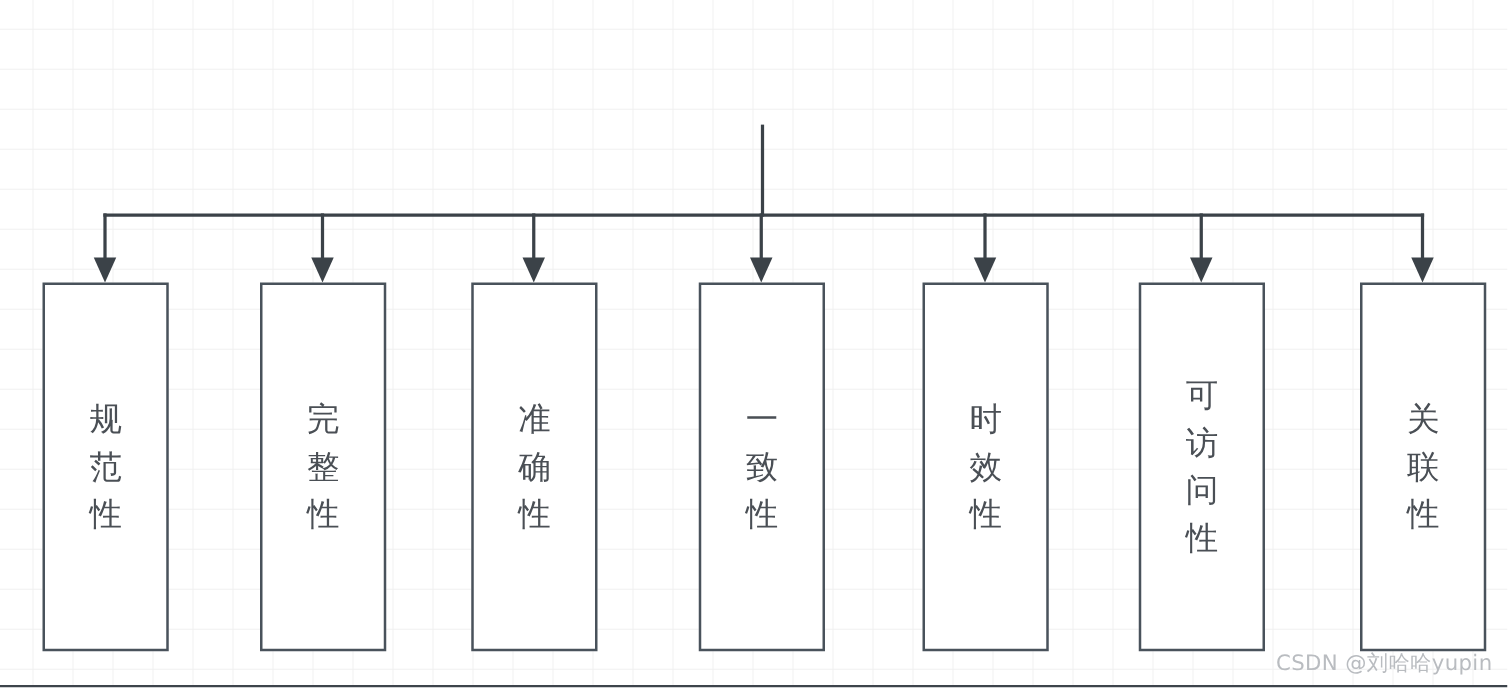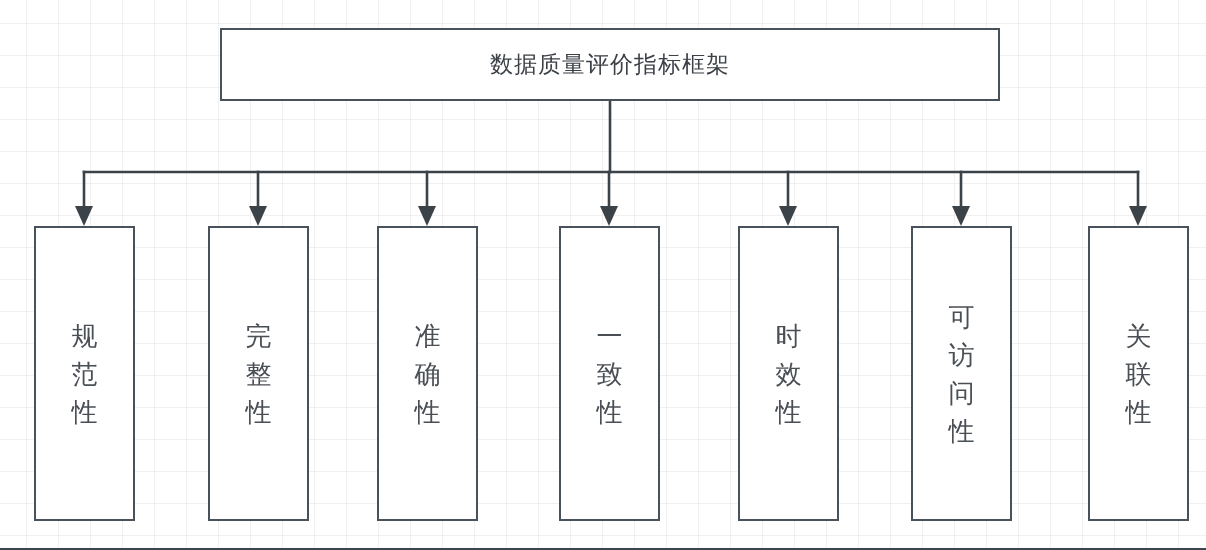--- a/index.html
+++ b/index.html
@@ -107,23 +107,20 @@
         <polygon points="75,206 93,206 84,226"></polygon>
         <polygon points="249,206 267,206 258,226"></polygon>
         <polygon points="418,206 436,206 427,226"></polygon>
         <polygon points="600,206 618,206 609,226"></polygon>
         <polygon points="779,206 797,206 788,226"></polygon>
         <polygon points="952,206 970,206 961,226"></polygon>
         <polygon points="1129,206 1147,206 1138,226"></polygon>
       </g>
   </svg>
 
-  <div class="node" id="root-node" style="left: 220px; top: 28px; width: 780px; height: 73px;">
-    <span class="node-label">数据质量评价指标框架</span>
-  </div>
 
   <div class="node leaf" id="leaf-node-1" style="left: 34px; top: 226px; width: 101px; height: 295px;">
     <span class="node-label">规
 范
 性</span>
   </div>
   <div class="node leaf" id="leaf-node-2" style="left: 208px; top: 226px; width: 101px; height: 295px;">
     <span class="node-label">完
 整
 性</span>
@@ -148,14 +145,15 @@
 访
 问
 性</span>
   </div>
   <div class="node leaf" id="leaf-node-7" style="left: 1088px; top: 226px; width: 101px; height: 295px;">
     <span class="node-label">关
 联
 性</span>
   </div>
 
+  <div id="watermark">CSDN @刘哈哈yupin</div>
 
 </div>
 
 </body></html>

